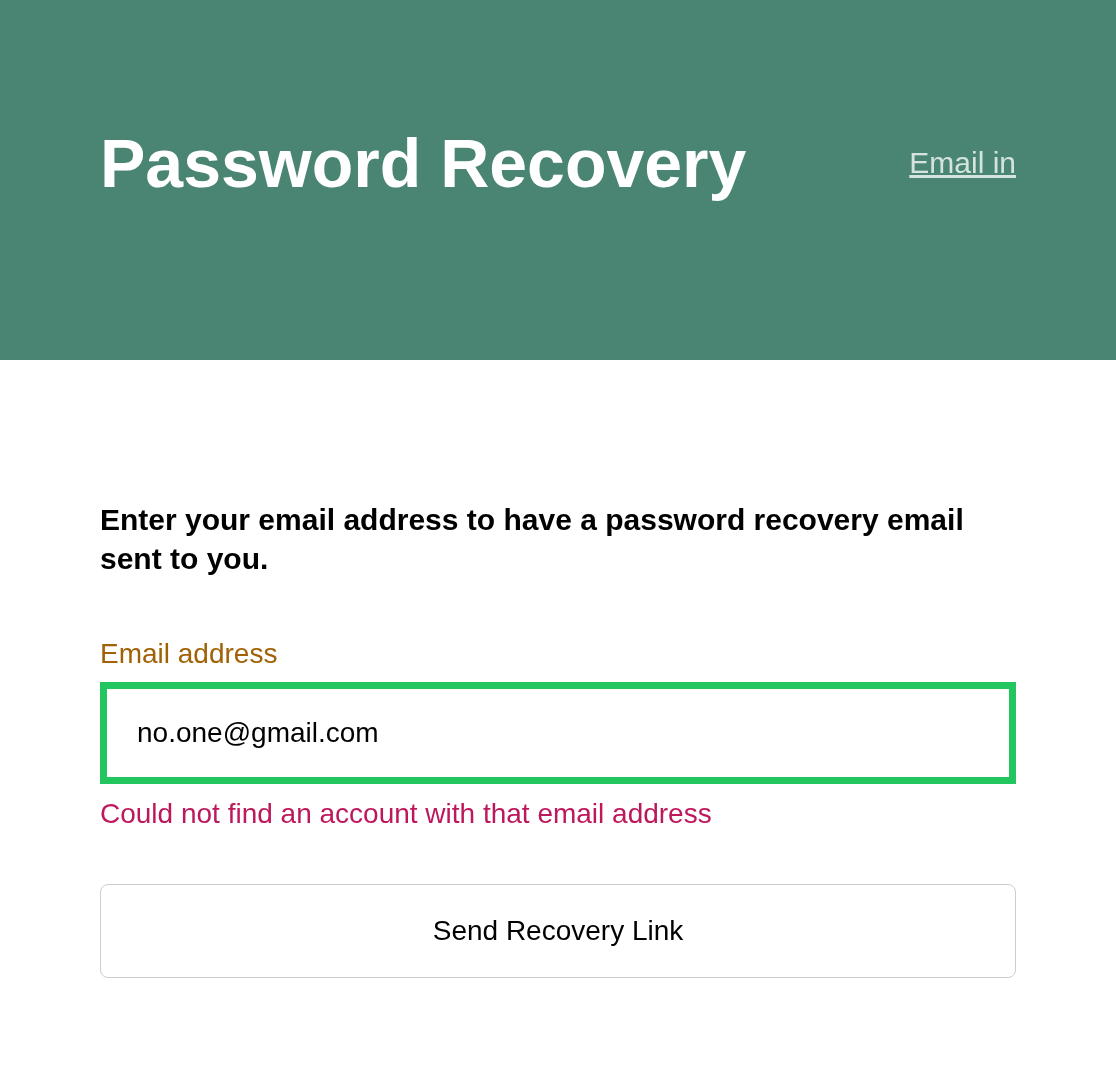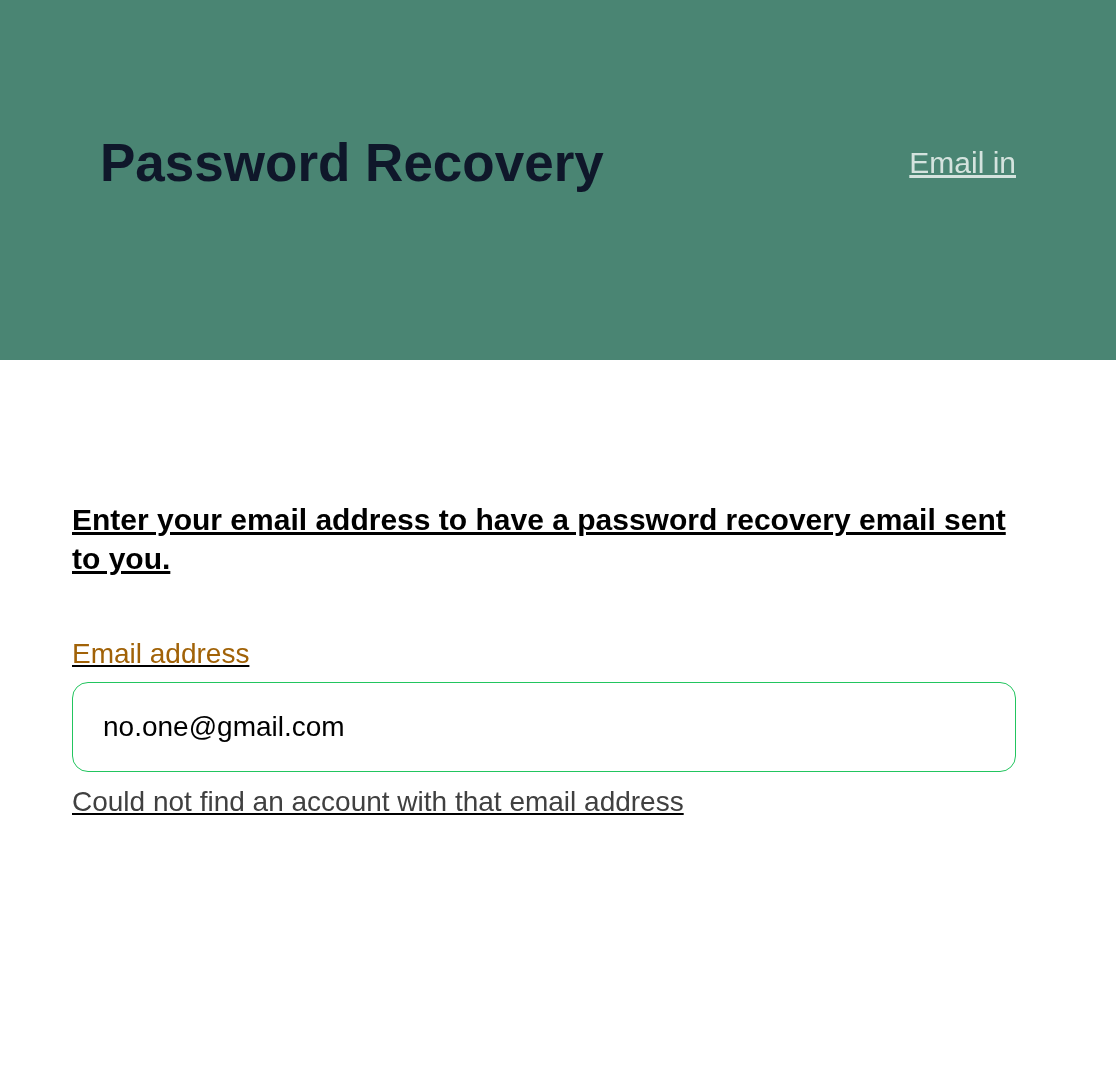--- a/index.html
+++ b/index.html
@@ -15,62 +15,61 @@
     }
     .header {
       background: #4a8573;
       height: 360px;
       padding: 0 100px;
       display: flex;
       align-items: center;
       justify-content: space-between;
     }
     .page-title {
-      color: #0f172a;
-      font-size: 53px;
+      color: #ffffff;
+      font-size: 68px;
       font-weight: 700;
       margin-top: -35px;
     }
     .signin-link {
       color: #d4e3de;
       font-size: 30px;
       text-decoration: underline;
       font-weight: 500;
       margin-top: -35px;
     }
     .content {
-      padding: 140px 100px 0 72px;
-      text-decoration: underline;
+      padding: 140px 100px 0 100px;
     }
     .instruction {
       font-size: 30px;
       font-weight: 700;
       color: #000000;
       line-height: 1.3;
       margin-bottom: 60px;
     }
     .field-label {
       font-size: 28px;
       font-weight: 400;
       color: #a16207;
       margin-bottom: 12px;
       display: block;
     }
     .email-input {
       width: 100%;
       padding: 28px 30px;
       font-size: 28px;
-      border: 1px solid #22c55e;
-      border-radius: 16px;
+      border: 7px solid #22c55e;
+      border-radius: 0;
       font-family: inherit;
       color: #000000;
       background: #ffffff;
     }
     .error-message {
-      color: #404040;
+      color: #be185d;
       font-size: 28px;
       margin-top: 14px;
       font-weight: 400;
     }
     .submit-button {
       width: 100%;
       margin-top: 54px;
       padding: 30px 0;
       font-size: 28px;
       font-weight: 400;
@@ -90,13 +89,14 @@
   <a class="signin-link">Email in</a>
 </div>
 
 <div class="content">
   <p class="instruction">Enter your email address to have a password recovery email sent to you.</p>
   
   <label class="field-label">Email address</label>
   <input type="text" class="email-input" value="no.one@gmail.com" style="">
   <div class="error-message">Could not find an account with that email address</div>
   
+  <button class="submit-button">Send Recovery Link</button>
 </div>
 
 </body></html>

